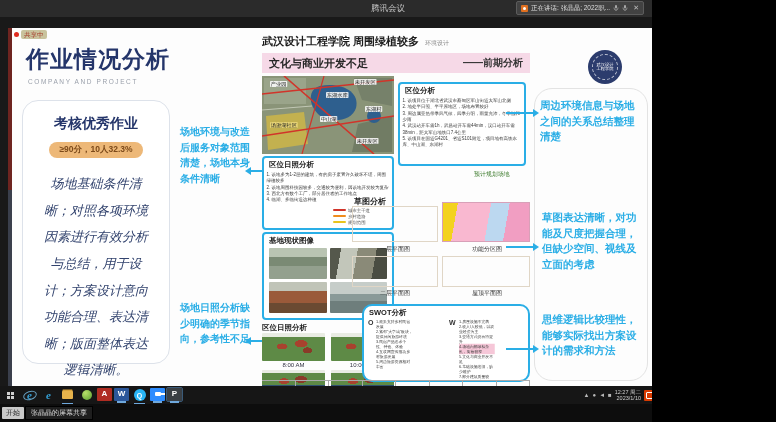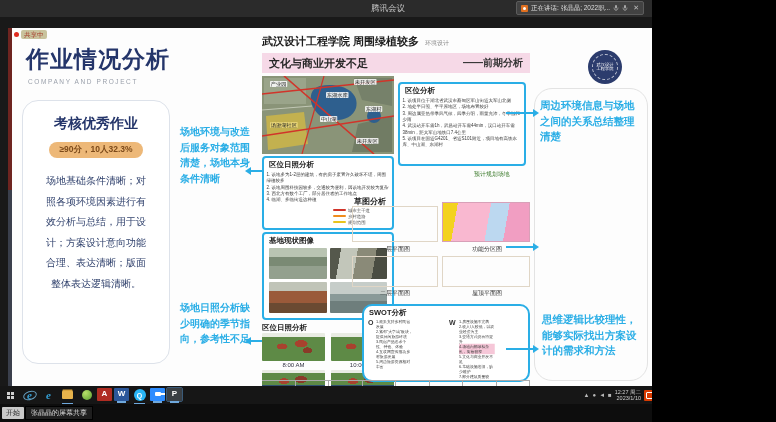--- a/index.html
+++ b/index.html
@@ -24,21 +24,21 @@
   .share-chip{position:absolute;left:2px;top:2px;display:flex;align-items:center;gap:2px;z-index:5;}
   .rec-dot{width:5px;height:5px;border-radius:50%;background:#e02b20;}
   .share-chip-label{background:#c9c39d;color:#a33424;font-size:6.5px;padding:0 3px;border-radius:2px;line-height:9px;}
 
   
   .lp-title{position:absolute;left:14px;top:16px;font-size:23px;font-weight:bold;color:#24356a;letter-spacing:1px;}
   .lp-sub{position:absolute;left:16px;top:50px;font-size:6.5px;color:#9aa0ab;letter-spacing:1.6px;}
   .lp-card{position:absolute;left:10px;top:72px;width:148px;height:264px;border:1px solid #dde2ea;border-radius:16px;text-align:center;background:#fff;}
   .lp-head{margin-top:14px;font-size:14px;font-weight:bold;color:#24356a;}
   .lp-pill{display:inline-block;margin-top:9px;background:#edb878;color:#7c4a1a;border-radius:9px;padding:2px 10px;font-size:8.5px;font-weight:bold;}
-  .lp-para{margin:13px 21px 0;font-size:10px;color:#32436e;line-height:2.05;}
+  .lp-para{margin:13px 21px 0;font-size:13px;color:#32436e;line-height:2.05;font-style:italic;}
 
   
   .note{position:absolute;color:#2aaee6;font-weight:bold;}
   .note-mid{left:168px;width:78px;font-size:10px;line-height:1.55;}
   .note-mid1{top:96px;}
   .note-mid2{top:272px;}
   .arrow{position:absolute;height:0;border-top:2.5px solid #2aaee6;}
   .arrow.head-left::before{content:'';position:absolute;left:-7px;top:-5px;border:4px solid transparent;border-right:6px solid #2aaee6;}
   .arrow.head-right::after{content:'';position:absolute;right:-7px;top:-5px;border:4px solid transparent;border-left:6px solid #2aaee6;}
   .ar-m1{left:236px;top:142px;width:24px;}
@@ -381,20 +381,21 @@
           <div class="pfoot-cell"></div>
           <div class="pfoot-cell"></div>
         </div>
 
       <div class="right-frame"></div>
       <div class="logo">
         <div class="logo-ring"></div>
         <span class="logo-text">武汉设计工程学院</span>
       </div>
       <div class="note note-right nr1">周边环境信息与场地之间的关系总结整理清楚</div>
+      <div class="note note-right nr2">草图表达清晰，对功能及尺度把握合理，但缺少空间、视线及立面的考虑</div>
       <div class="note note-right nr3">思维逻辑比较理性，能够实际找出方案设计的需求和方法</div>
       <div class="arrow head-right ar-r1"></div>
       <div class="arrow head-right ar-r2"></div>
       <div class="arrow head-right ar-r3"></div>
     </div>
   </div>
 
   <div class="sidebar">
 
       <div class="tile active">

